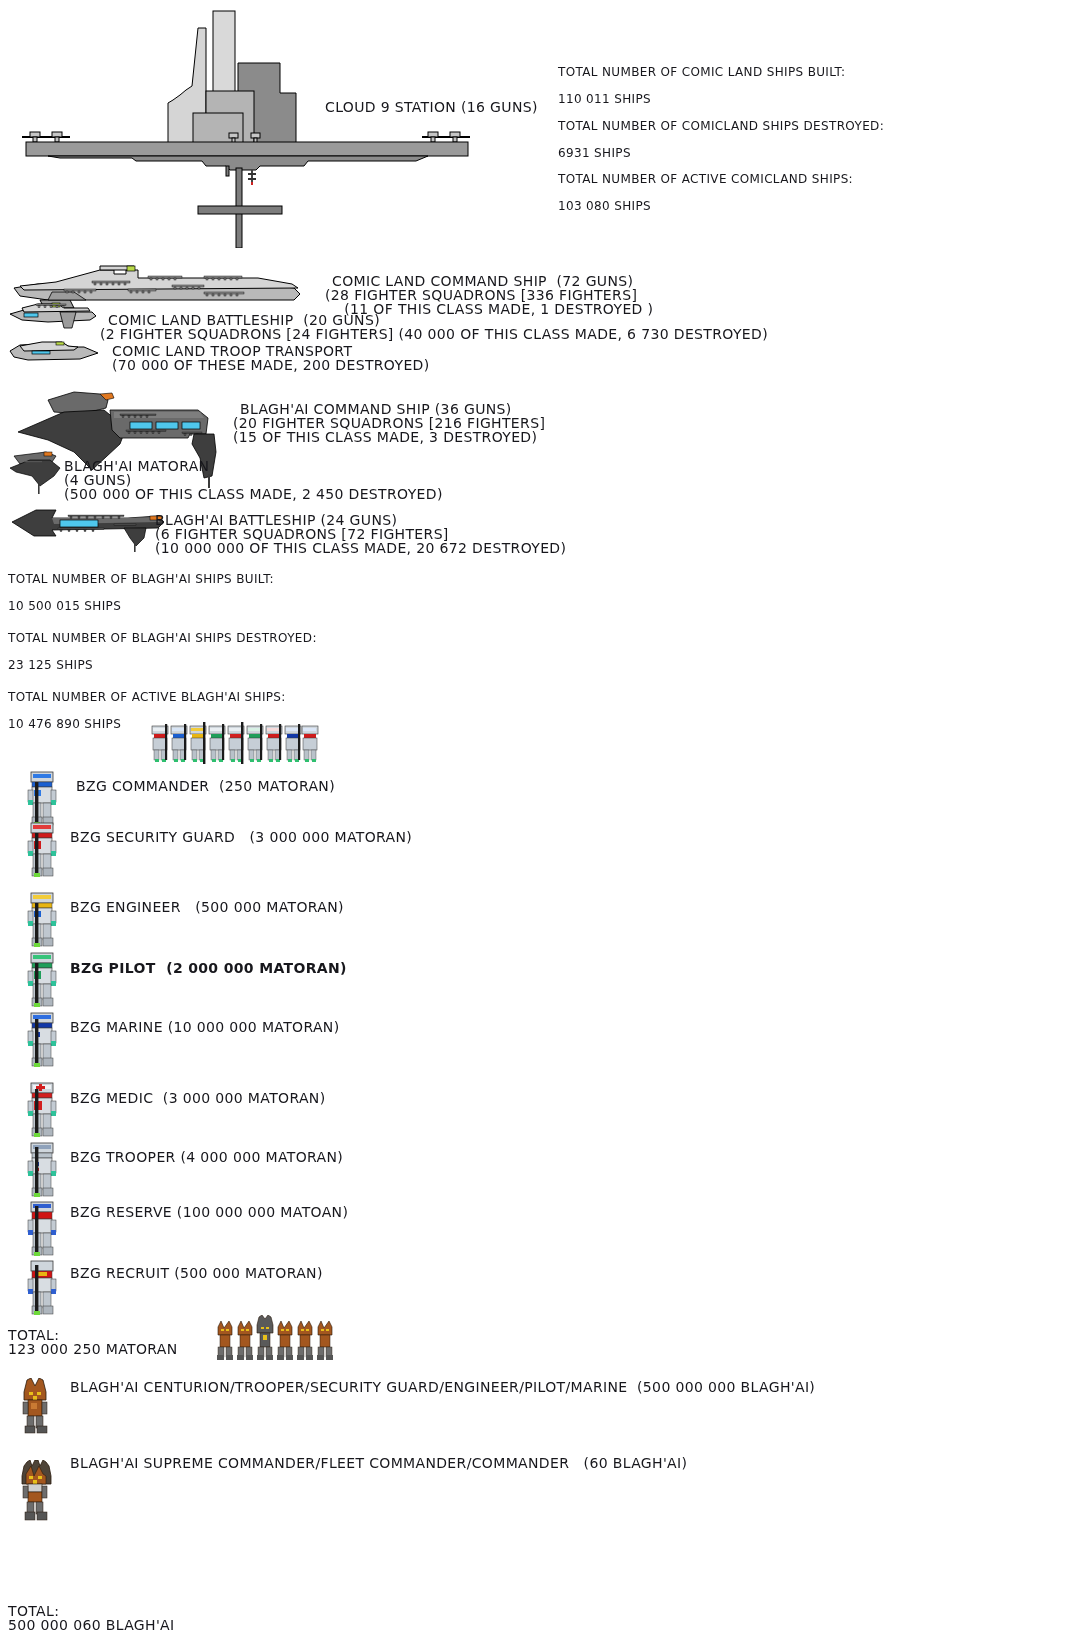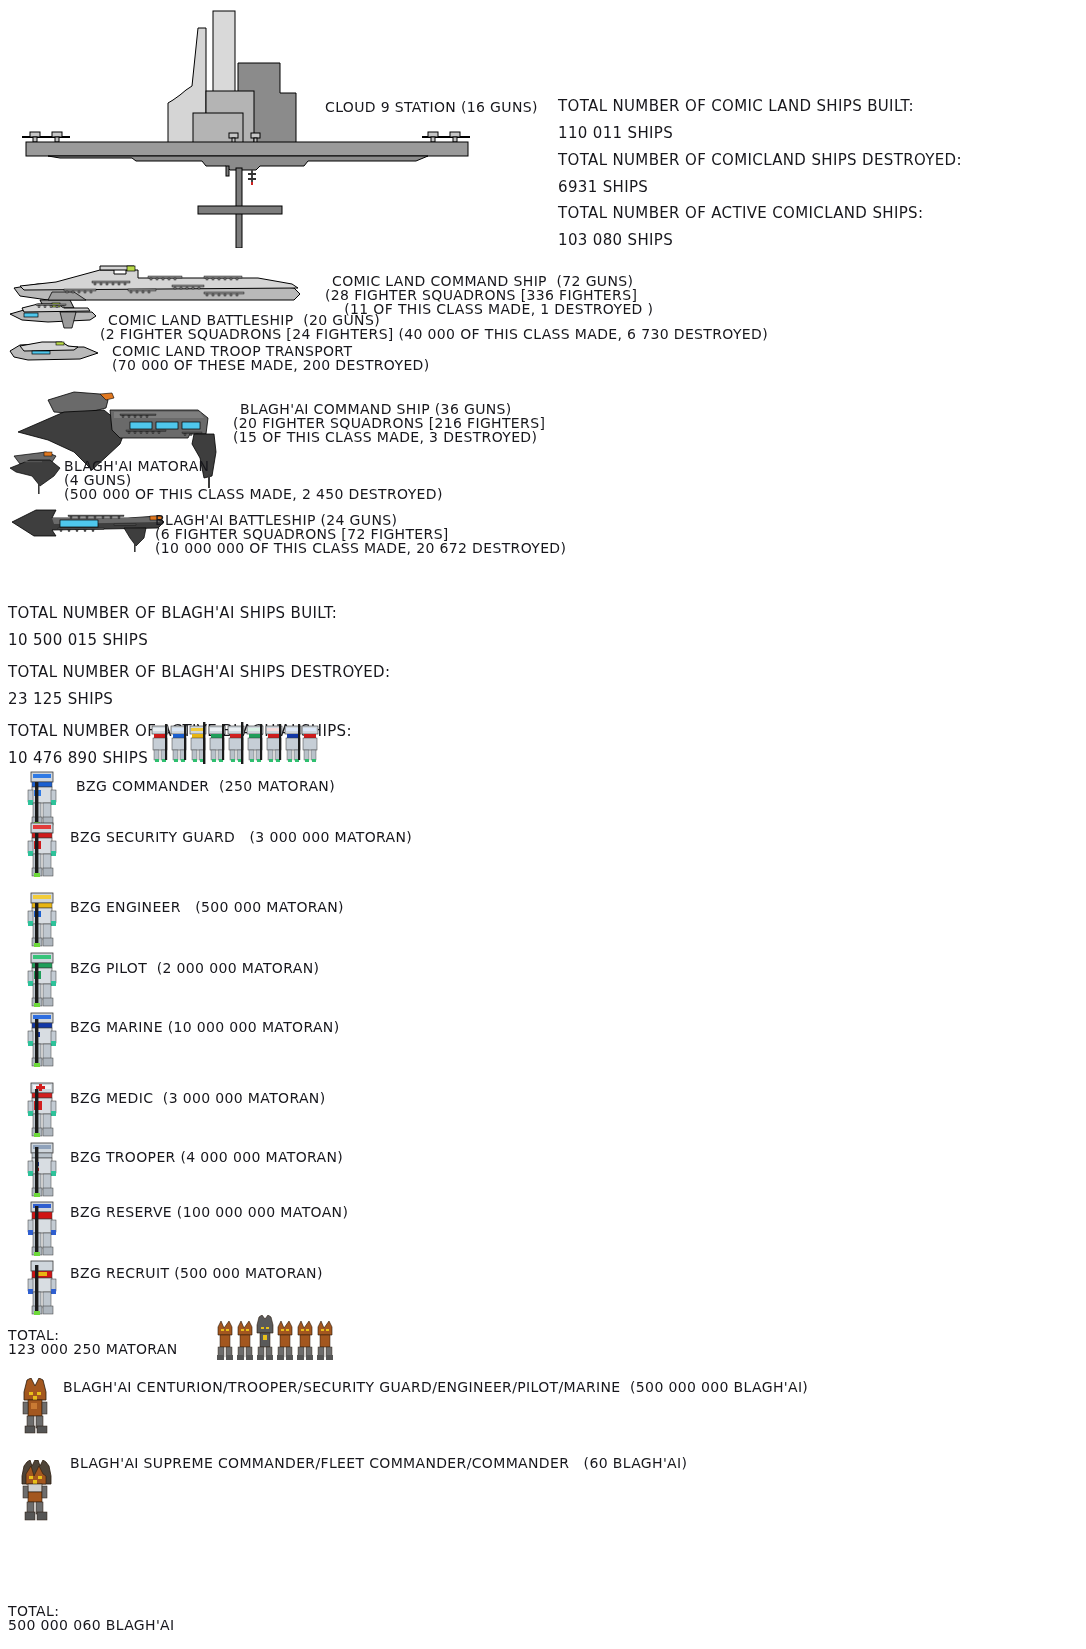--- a/index.html
+++ b/index.html
@@ -14,23 +14,22 @@
     font-family:"DejaVu Sans","Liberation Sans",sans-serif;
     font-size:14px;
     letter-spacing:0.35px;
     line-height:15px;
     white-space:pre;
     color:#17171c;
     font-weight:500;
   }
   .stat{
     position:absolute;
-    font-size:15px;letter-spacing:0.35px;white-space:pre;color:#17171c;
+    font-size:12px;letter-spacing:0.35px;white-space:pre;color:#17171c;
     font-weight:500;
-    margin-top:32px;
   }
   .art{position:absolute;}
   svg{display:block;}
 
   
   .grp{position:absolute;display:flex;align-items:flex-end;}
 </style>
 </head>
 <body>
 
@@ -458,21 +457,21 @@
     <rect x="2" y="30" width="5" height="5" fill="#2ec29a"></rect>
     <rect x="25" y="30" width="5" height="5" fill="#2ec29a"></rect>
     <rect x="7" y="33" width="8" height="16" fill="#bfc7cf" stroke="#3a3a3a" stroke-width="0.5"></rect>
     <rect x="17" y="33" width="8" height="16" fill="#bfc7cf" stroke="#3a3a3a" stroke-width="0.5"></rect>
     <rect x="6" y="47" width="10" height="8" fill="#aeb6be" stroke="#3a3a3a" stroke-width="0.5"></rect>
     <rect x="17" y="47" width="10" height="8" fill="#aeb6be" stroke="#3a3a3a" stroke-width="0.5"></rect>
     <rect x="9" y="12" width="3.4" height="42" fill="#1b1b1b"></rect>
     <rect x="8" y="52" width="6" height="4" fill="#6ed93a"></rect>
   </svg>
 </div>
-<div class="cap" style="left:70px;top:961px;">BZG PILOT  (2 000 000 MATORAN)</div>
+<div class="cap" style="left:70px;top:961px;font-weight:bold;">BZG PILOT  (2 000 000 MATORAN)</div>
 
 <div class="art" style="left:26px;top:1011px;">
   <svg width="34" height="58" viewBox="0 0 34 58">
     <rect x="5" y="2" width="22" height="10" fill="#cfd6dc" stroke="#3a3a3a" stroke-width="0.8"></rect>
     <rect x="7" y="4" width="18" height="4" fill="#2f6fe0"></rect>
     <rect x="6" y="12" width="20" height="5" fill="#1238a8" stroke="#3a3a3a" stroke-width="0.5"></rect>
     <rect x="6" y="17" width="20" height="16" fill="#d8dde2" stroke="#3a3a3a" stroke-width="0.6"></rect>
     <rect x="9" y="21" width="5" height="5" fill="#1238a8"></rect>
     <rect x="2" y="20" width="5" height="12" fill="#c3cbd3" stroke="#3a3a3a" stroke-width="0.5"></rect>
     <rect x="25" y="20" width="5" height="12" fill="#c3cbd3" stroke="#3a3a3a" stroke-width="0.5"></rect>
@@ -654,21 +653,21 @@
     <rect x="10" y="22" width="14" height="16" fill="#a3571f" stroke="#2a1a0c" stroke-width="0.6"></rect>
     <rect x="13" y="25" width="6" height="6" fill="#c97a33"></rect>
     <rect x="5" y="24" width="5" height="12" fill="#6d6d6d" stroke="#2a1a0c" stroke-width="0.5"></rect>
     <rect x="24" y="24" width="5" height="12" fill="#6d6d6d" stroke="#2a1a0c" stroke-width="0.5"></rect>
     <rect x="9" y="38" width="7" height="12" fill="#6d6d6d" stroke="#2a1a0c" stroke-width="0.5"></rect>
     <rect x="18" y="38" width="7" height="12" fill="#6d6d6d" stroke="#2a1a0c" stroke-width="0.5"></rect>
     <rect x="7" y="48" width="10" height="7" fill="#555" stroke="#2a1a0c" stroke-width="0.5"></rect>
     <rect x="19" y="48" width="10" height="7" fill="#555" stroke="#2a1a0c" stroke-width="0.5"></rect>
   </svg>
 </div>
-<div class="cap" style="left:63px;top:1380px;">BLAGH'AI CENTURION/TROOPER/SECURITY GUARD/ENGINEER/PILOT/MARINE  (500 000 000 BLAGH'AI)</div>
+<div class="cap" style="left:70px;top:1380px;">BLAGH'AI CENTURION/TROOPER/SECURITY GUARD/ENGINEER/PILOT/MARINE  (500 000 000 BLAGH'AI)</div>
 
 <div class="art" style="left:18px;top:1460px;">
   <svg width="38" height="62" viewBox="0 0 38 62">
     <polygon points="4,16 6,6 9,2 12,0 14,6 17,0 20,0 22,6 25,0 28,2 31,6 33,16 33,24 4,24" fill="#4e4438" stroke="#2a1a0c" stroke-width="0.8"></polygon>
     <polygon points="8,14 13,6 16,16 21,6 25,14 28,16 28,24 8,24" fill="#a3571f" stroke="#2a1a0c" stroke-width="0.6"></polygon>
     <rect x="11" y="16" width="4" height="3" fill="#e8c01a"></rect>
       <rect x="20" y="16" width="4" height="3" fill="#e8c01a"></rect>
     <rect x="15" y="20" width="4" height="4" fill="#e8c01a"></rect>
     <rect x="10" y="24" width="14" height="8" fill="#cfcfcf" stroke="#2a1a0c" stroke-width="0.6"></rect>
     <rect x="10" y="32" width="14" height="10" fill="#a3571f" stroke="#2a1a0c" stroke-width="0.6"></rect>

